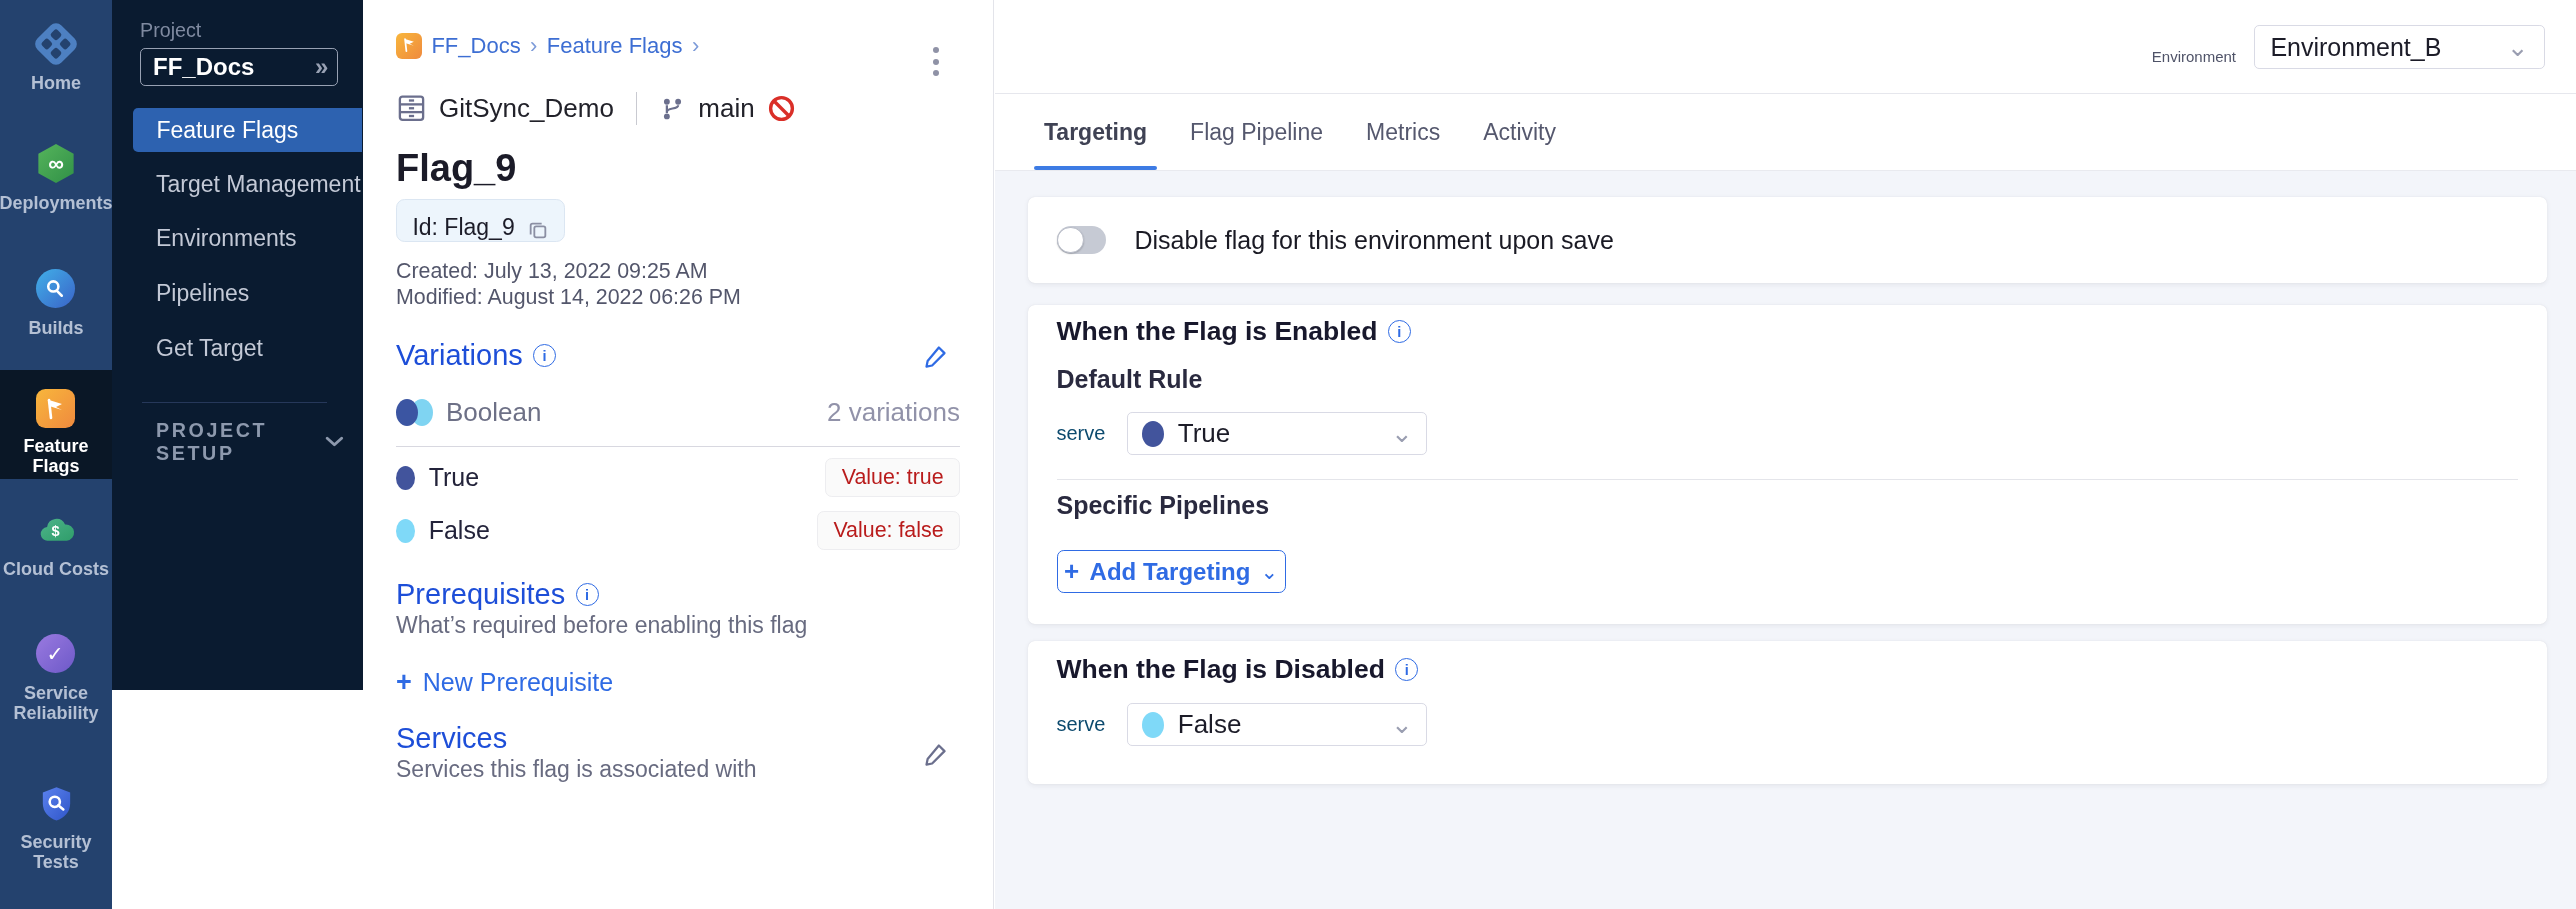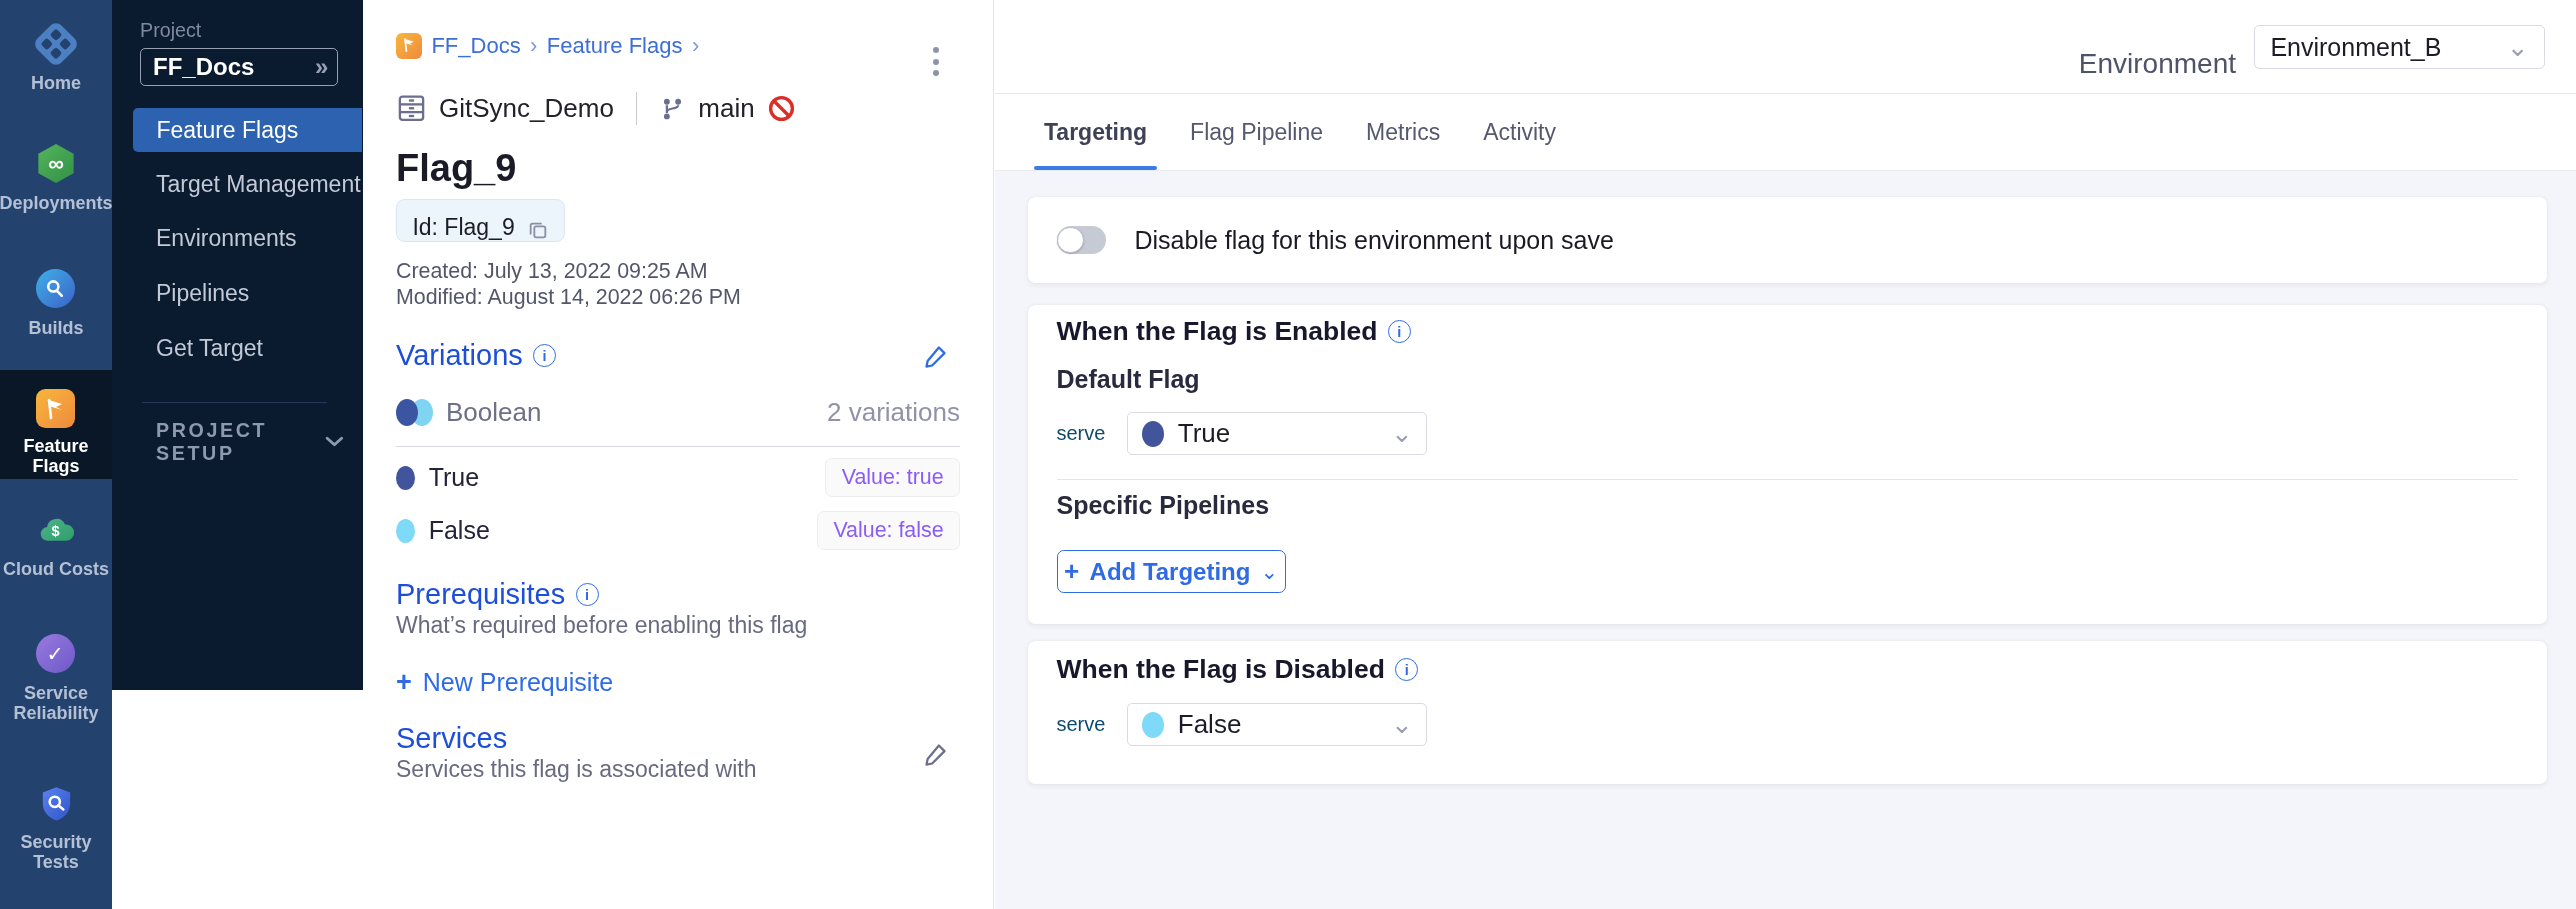--- a/index.html
+++ b/index.html
@@ -60,30 +60,30 @@
   .bool-ic i { position:absolute; top:0; width:22px; height:27px; border-radius:50%; }
   .bool-ic .b1 { left:0; background:#3b55a2; z-index:2; }
   .bool-ic .b2 { left:15.4px; background:#7fd4f2; z-index:1; }
   .gray-lab { font-size:26px; color:#6d7086; }
   .count-lab { font-size:26px; color:#9192a9; }
   .mdiv { position:absolute; left:33px; right:33px; height:0.9px; background:#d8d8e0; }
   .var-dot { width:19px; height:24px; border-radius:50%; margin-right:13.7px; }
   .dot-true { background:#42549c; }
   .dot-false { background:#7fd9f8; }
   .var-name { font-size:25px; color:#23233a; }
-  .val-pill { height:39px; display:flex; align-items:center; padding:0 15.4px; background:#fafafa; border:0.9px solid #ededf0; border-radius:6.8px; font-size:21.4px; color:#8b5cf6; }
+  .val-pill { height:39px; display:flex; align-items:center; padding:0 15.4px; background:#fafafa; border:0.9px solid #ededf0; border-radius:6.8px; font-size:21.4px; color:#b91c1c; }
   .desc { position:absolute; left:33px; font-size:23px; color:#686b80; }
   .blue-action { position:absolute; left:33px; display:flex; align-items:center; gap:11px; color:#2f6be4; cursor:pointer; }
   .blue-action .plus { font-size:27px; font-weight:700; }
   .blue-action .txt { font-size:25px; }
 
   
   .right { position:absolute; left:995px; top:0; right:0; height:910px; background:#ffffff; }
   .r-header { position:absolute; left:0; right:0; top:0; height:94px; border-bottom:0.9px solid #e6e7ed; background:#fff; }
-  .env-label { position:absolute; right:340px; top:12px; height:104px; display:flex; align-items:center; font-size:28px; color:#4f5368; }
+  .env-label { position:absolute; right:340px; top:4px; height:104px; display:flex; align-items:center; font-size:15px; color:#4f5368; }
   .env-select { position:absolute; right:31px; top:25px; width:291px; height:44px; border:0.9px solid #d9dae5; border-radius:5.1px; background:#fff; display:flex; align-items:center; padding:0 15.4px; cursor:pointer; }
   .env-select .val { flex:1; font-size:25px; color:#1c1c28; }
   .chev { font-size:26px; color:#9a9eb1; line-height:17px; }
   .tabs { position:absolute; left:0; right:0; top:94px; height:77px; background:#fff; display:flex; align-items:stretch; gap:43px; padding-left:49px; border-bottom:0.9px solid #e9eaef; }
   .tab { display:flex; align-items:center; font-size:23px; color:#55586e; position:relative; cursor:pointer; }
   .tab.active { color:#3f4254; font-weight:700; }
   .tab.active::after { content:""; position:absolute; left:-10.3px; right:-10.3px; bottom:0; height:4.3px; background:#3d7be4; border-radius:2.6px; }
   .r-content { position:absolute; left:0; right:0; top:171px; bottom:0; background:#f3f5fa; }
   .card { position:absolute; left:32.5px; width:1519px; background:#ffffff; border-radius:6.8px; box-shadow:0 1.7px 5.1px rgba(40,41,61,.07), 0 0 0.9px rgba(40,41,61,.12); }
   .card1 { top:26px; height:86px; display:flex; align-items:center; padding-left:29px; gap:29px; }
@@ -367,21 +367,21 @@
           <span class="knob"></span>
         </span>
       <span class="toggle-lab">Disable flag for this environment upon save</span>
     </div>
 
     <div class="card card2">
       <div class="card-head" style="top:11px">
         <b>When the Flag is Enabled</b>
         <i class="info-i">i</i>
       </div>
-      <div class="sub-head" style="top:60px">Default Flag</div>
+      <div class="sub-head" style="top:60px">Default Rule</div>
       <div class="serve-row" style="top:107px">
         <span class="serve-lab">serve</span>
         <div class="serve-select">
           <span class="vdot" style="background:#42549c"></span>
           <span class="val">True</span>
           <span class="chev">⌄</span>
         </div>
       </div>
       <div class="cdiv" style="top:174px"></div>
       <div class="sub-head" style="top:186px">Specific Pipelines</div>

